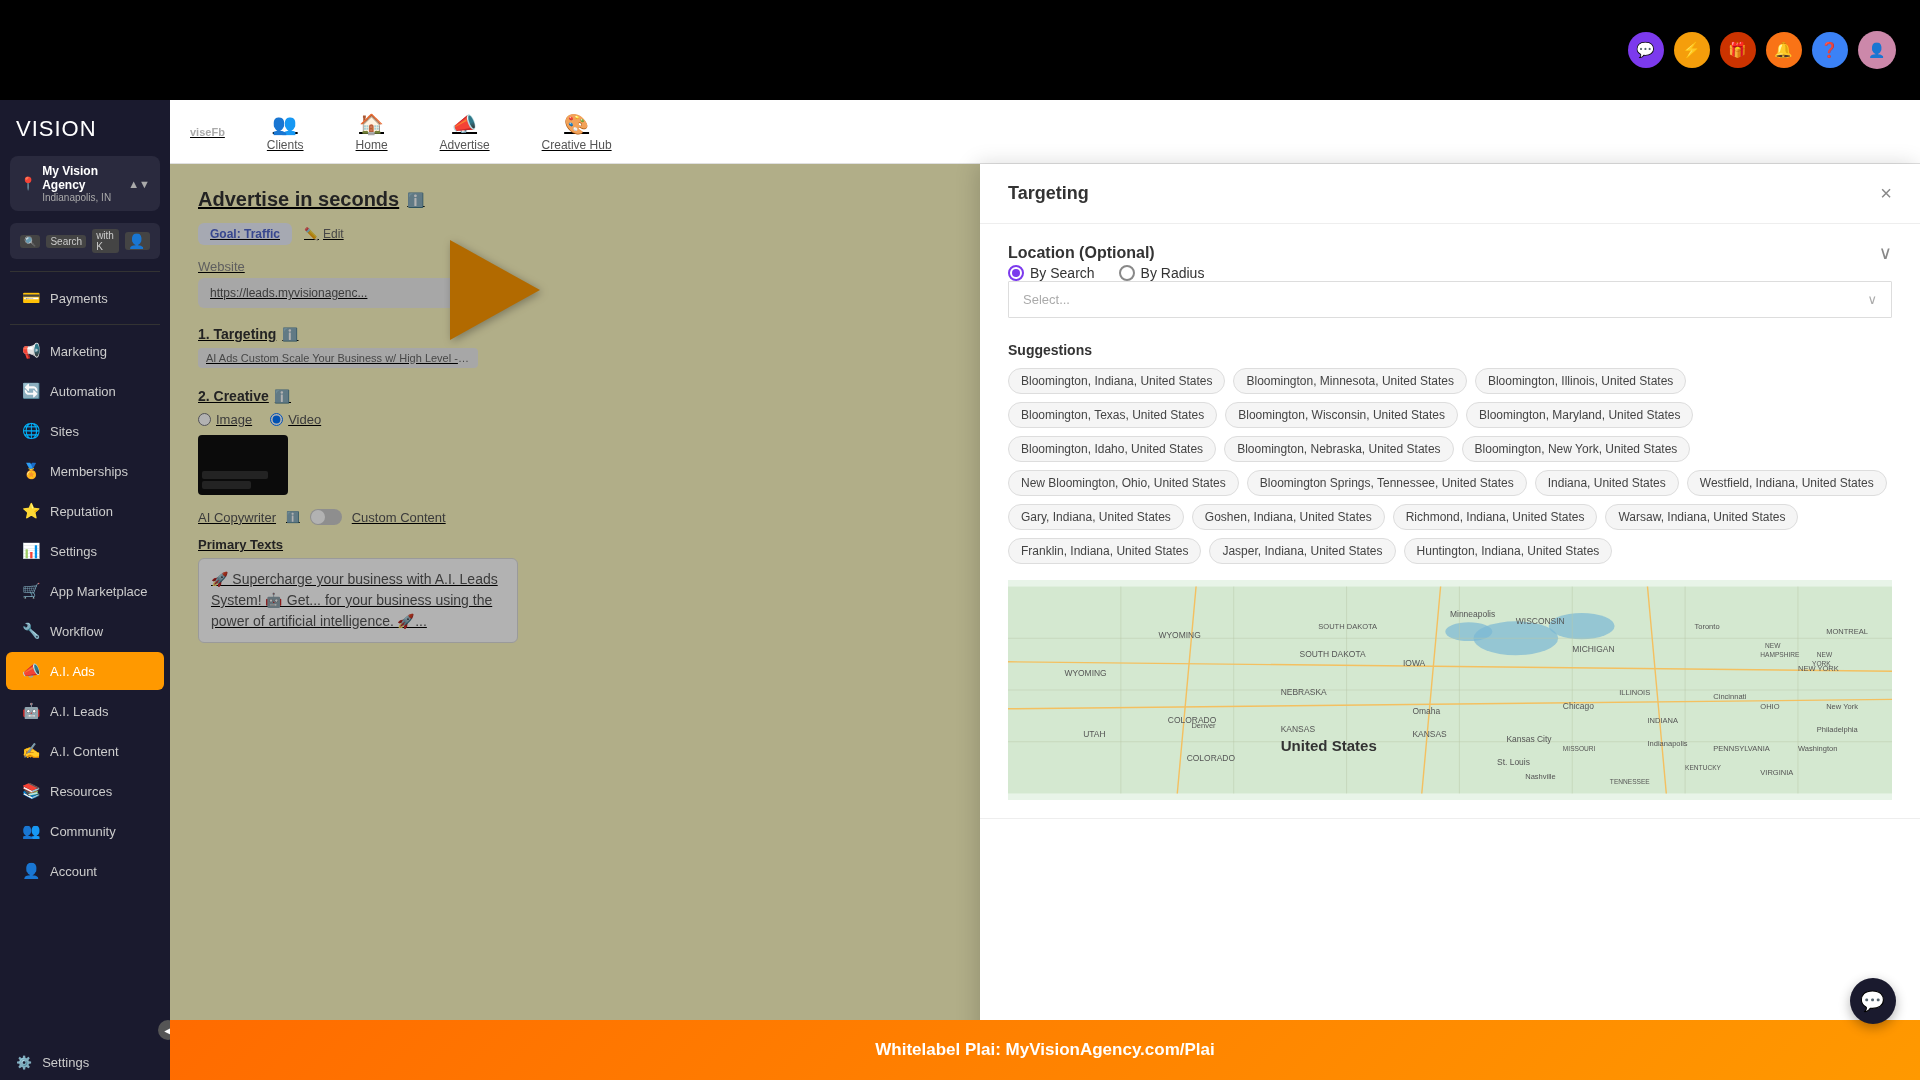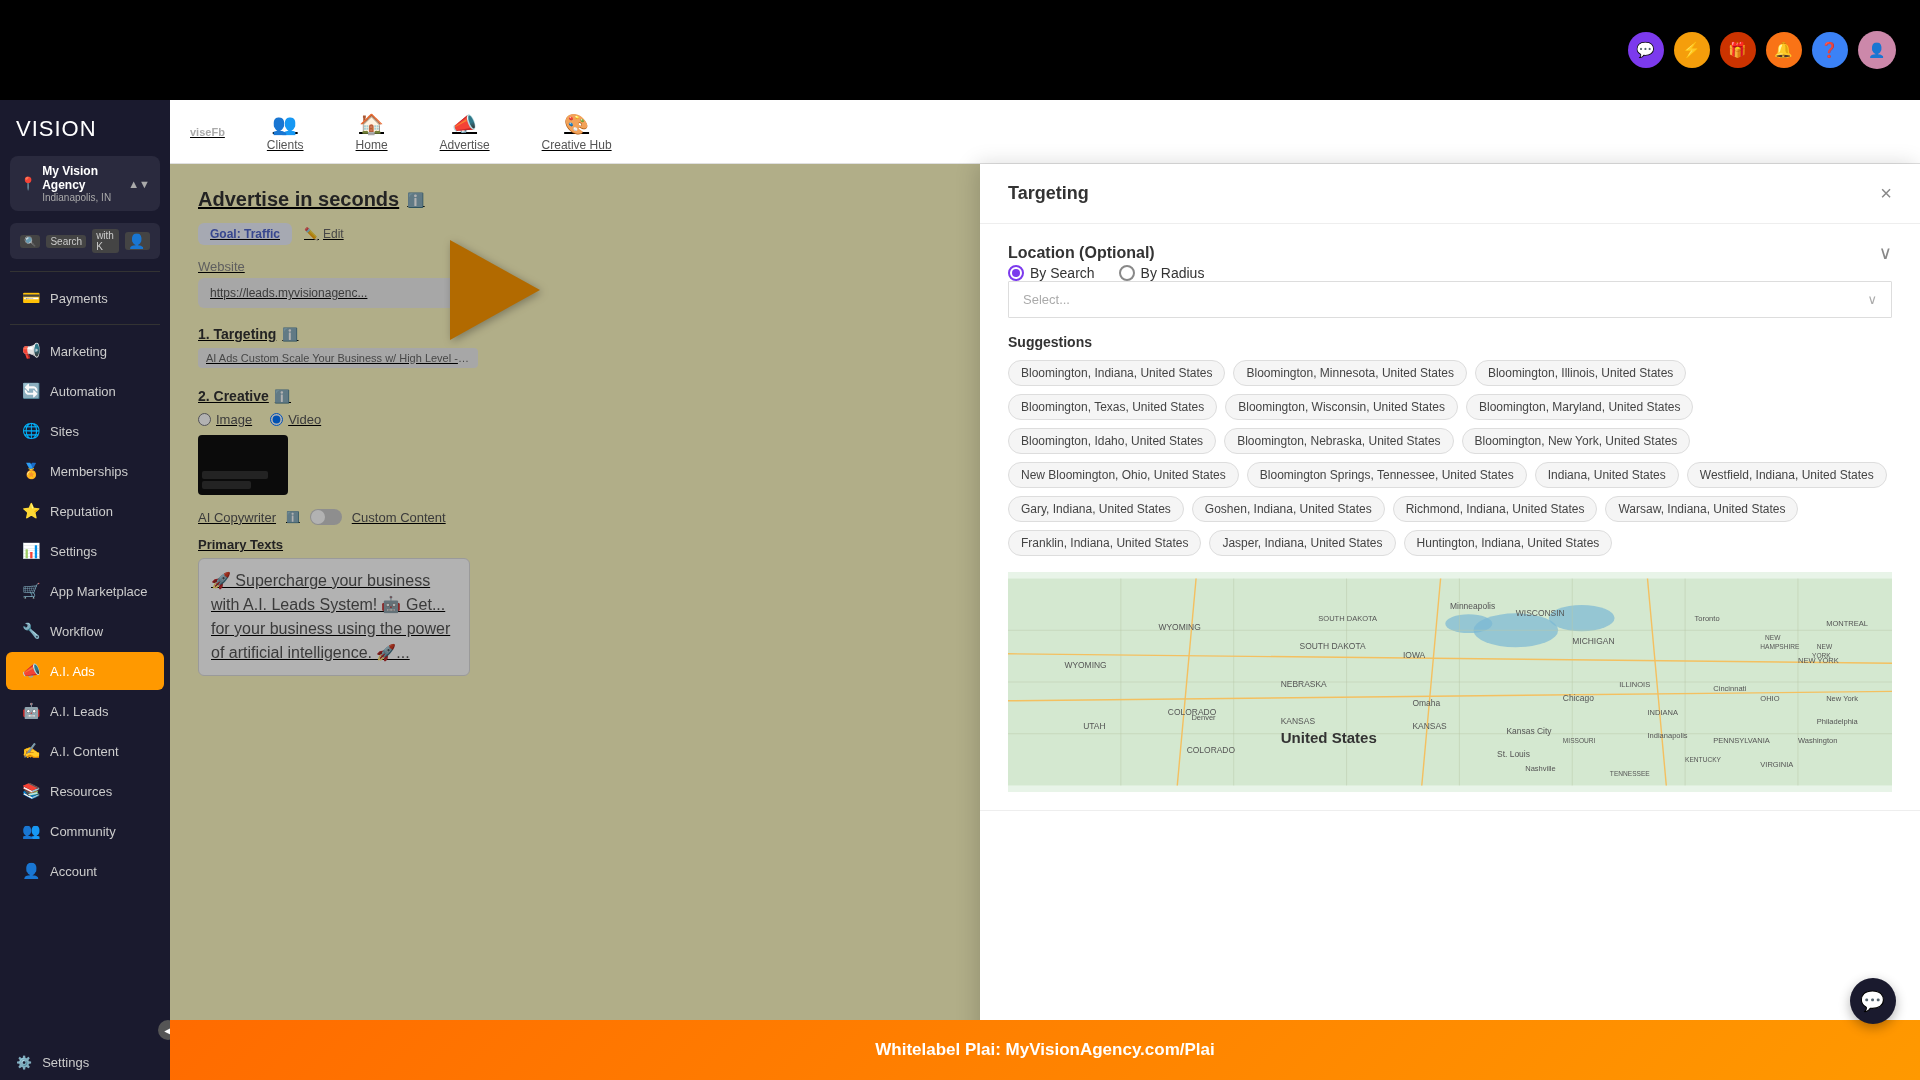--- a/index.html
+++ b/index.html
@@ -129,21 +129,21 @@
 
     .ai-copywriter-row {
       display: flex; align-items: center; gap: 10px; margin-top: 14px; font-size: 13px; color: #555;
     }
     .toggle { width: 32px; height: 16px; background: #ccc; border-radius: 8px; position: relative; cursor: pointer; }
     .toggle-knob { width: 14px; height: 14px; background: #fff; border-radius: 50%;
       position: absolute; top: 1px; left: 1px; transition: left 0.2s; }
 
     .primary-texts { margin-top: 12px; font-size: 13px; font-weight: 600; color: #333; }
     .text-box { background: #fff; border: 1px solid #ddd; border-radius: 6px; padding: 10px 12px;
-      font-size: 16px; color: #555; line-height: 1.5; margin-top: 6px; width: 272px; }
+      font-size: 14px; color: #555; line-height: 1.5; margin-top: 6px; width: 320px; }
 
     
     .arrow-overlay {
       position: absolute; left: 280px; top: 140px; pointer-events: none;
       z-index: 10;
     }
     .arrow {
       width: 0; height: 0;
       border-top: 50px solid transparent;
       border-bottom: 50px solid transparent;
@@ -188,21 +188,21 @@
       content: ''; width: 8px; height: 8px; border-radius: 50%; background: #7c3aed;
     }
 
     .add-location-label { font-size: 13px; color: #555; margin-top: 14px; margin-bottom: 6px; }
     .select-box {
       width: 100%; border: 1px solid #ddd; border-radius: 1px; padding: 10px 14px;
       font-size: 13px; color: #aaa; display: flex; align-items: center; justify-content: space-between;
       cursor: pointer; background: #fff;
     }
 
-    .suggestions-title { font-size: 14px; font-weight: 600; color: #333; margin-top: 16px; margin-bottom: 10px; }
+    .suggestions-title { font-size: 14px; font-weight: 600; color: #333; margin-top: 24px; margin-bottom: 10px; }
     .suggestions-grid { display: flex; flex-wrap: wrap; gap: 8px; }
     .suggestion-tag {
       background: #f5f5f5; border: 1px solid #ddd; border-radius: 20px;
       padding: 5px 12px; font-size: 12px; color: #444; cursor: pointer; white-space: nowrap;
     }
 
     
     .map-container {
       width: 100%; height: 220px; background: #e8f4e8; position: relative; overflow: hidden;
       margin-top: 16px;

